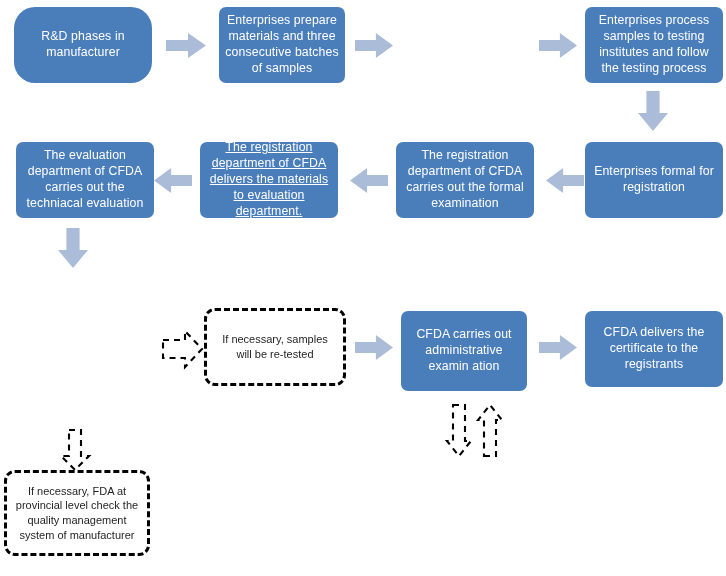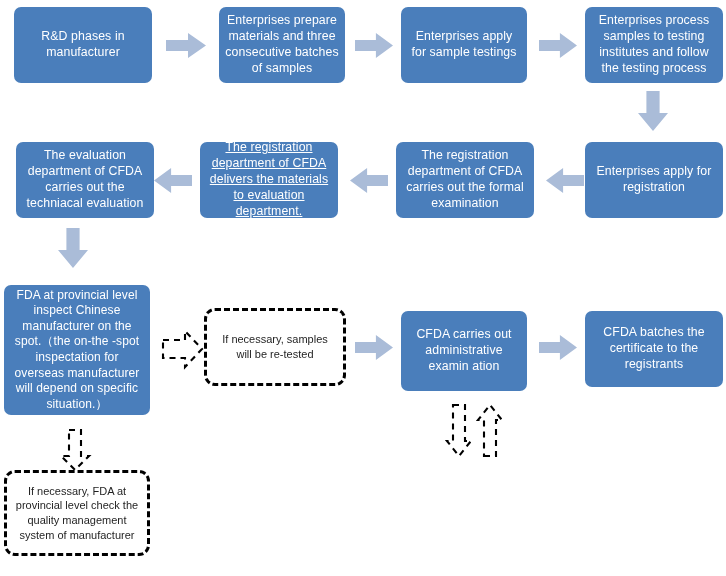--- a/index.html
+++ b/index.html
@@ -96,35 +96,32 @@
     stroke-width: 2.1;
     stroke-dasharray: 6 5;
     stroke-linejoin: miter;
   }
 </style>
 </head>
 <body>
 
 <div id="canvas">
 
-  <div class="node" style="left:14px; top:7px; width:138px; height:76px;">
+  <div class="node" style="left:14px; top:7px; width:138px; height:76px;border-radius:21px;">
     <span class="txt">R&amp;D  phases in manufacturer</span>
   </div>
 
   <div class="arrow right" style="left:166px; top:33px; width:40px; height:25px;"></div>
 
   <div class="node" style="left:219px; top:7px; width:126px; height:76px;">
     <span class="txt">Enterprises prepare materials and three consecutive batches of samples</span>
   </div>
 
   <div class="arrow right" style="left:355px; top:33px; width:38px; height:25px;"></div>
 
-  <div class="node" style="left:401px; top:7px; width:126px; height:76px;">
-    <span class="txt">Enterprises apply for sample testings</span>
-  </div>
 
   <div class="arrow right" style="left:539px; top:33px; width:38px; height:25px;"></div>
 
   <div class="node" style="left:585px; top:7px; width:138px; height:76px;">
     <span class="txt">Enterprises process samples to testing institutes and follow the testing process</span>
   </div>
 
   <div class="arrow down" style="left:638px; top:91px; width:30px; height:40px;"></div>
 
   <div class="node" style="left:4px; top:142px; width:138px; height:76px;margin-left:12px;">
@@ -139,49 +136,46 @@
 
   <div class="arrow left" style="left:350px; top:168px; width:38px; height:25px;"></div>
 
   <div class="node" style="left:396px; top:142px; width:138px; height:76px;">
     <span class="txt">The registration department of CFDA carries out the formal examination</span>
   </div>
 
   <div class="arrow left" style="left:546px; top:168px; width:38px; height:25px;"></div>
 
   <div class="node" style="left:585px; top:142px; width:138px; height:76px;">
-    <span class="txt">Enterprises apply for registration</span>
+    <span class="txt">Enterprises formal for registration</span>
   </div>
 
   <div class="arrow down" style="left:58px; top:228px; width:30px; height:40px;"></div>
 
-  <div class="node" style="left:4px; top:285px; width:146px; height:130px; font-size:12px;">
-    <span class="txt">FDA at provincial level inspect Chinese manufacturer on the spot.（the on-the -spot inspectation for overseas manufacturer will depend on specific situation.）</span>
-  </div>
 
   <div class="dasharrow" style="left:161px; top:328px; width:44px; height:42px;">
     <svg viewBox="0 0 44 42" width="44" height="42">
       <path d="M2,12 L24,12 L24,3 L41,21 L24,39 L24,30 L2,30 Z"></path>
     </svg>
   </div>
 
   <div class="dashnode" style="left:204px; top:308px; width:142px; height:78px;">
     <span class="txt">If necessary, samples will be re-tested</span>
   </div>
 
   <div class="arrow right" style="left:355px; top:335px; width:38px; height:25px;"></div>
 
   <div class="node" style="left:401px; top:311px; width:126px; height:80px;">
     <span class="txt">CFDA carries out administrative examin ation</span>
   </div>
 
   <div class="arrow right" style="left:539px; top:335px; width:38px; height:25px;"></div>
 
   <div class="node" style="left:585px; top:311px; width:138px; height:76px;">
-    <span class="txt">CFDA  batches the certificate to  the registrants</span>
+    <span class="txt">CFDA  delivers the certificate to  the registrants</span>
   </div>
 
   <div class="dasharrow" style="left:59px; top:428px; width:32px; height:44px;">
     <svg viewBox="0 0 32 44" width="32" height="44">
       <path d="M10,2 L22,2 L22,28 L30,28 L16,42 L2,28 L10,28 Z"></path>
     </svg>
   </div>
 
   <div class="dashnode" style="left:4px; top:470px; width:146px; height:86px;">
     <span class="txt">If necessary, FDA at provincial level check the quality management system of manufacturer</span>

